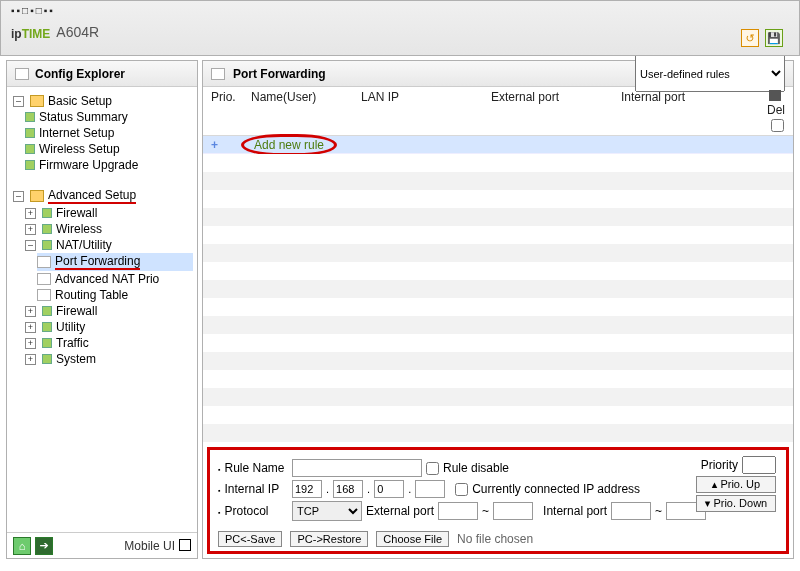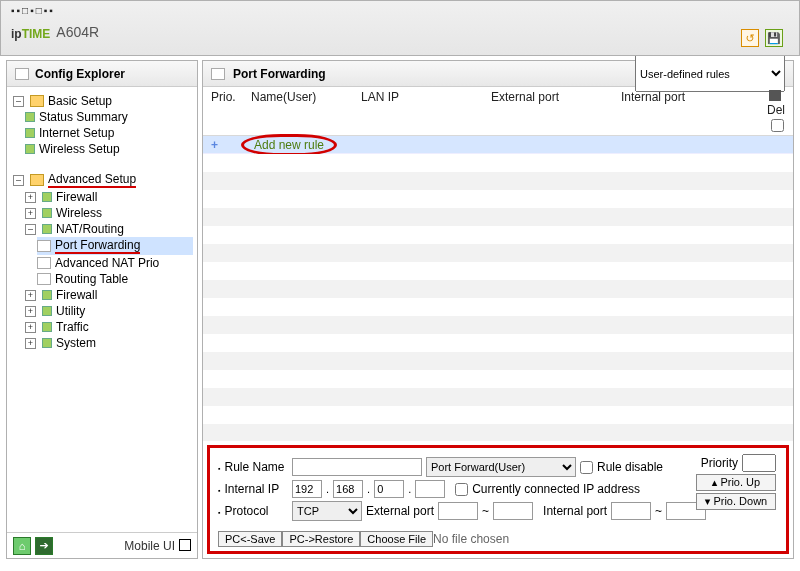--- a/index.html
+++ b/index.html
@@ -43,21 +43,21 @@
   .stripes { flex:1; background: repeating-linear-gradient(#fff 0 18px, #f2f2f2 18px 36px); }
   .form-panel { border:3px solid #d10000; padding:6px 8px 4px 8px; margin:4px; position:relative; }
   .form-row { display:flex; align-items:center; gap:4px; margin:3px 0; font-size:11px;}
   .bullet::before { content:"▪"; font-size:7px; margin-right:4px; }
   .form-row input[type=text] { height:18px; border:1px solid #999; padding:0 2px; font-size:11px;}
   .form-row select { height:20px; font-size:11px; border:1px solid #999;}
   .priority-box { position:absolute; right:10px; top:6px; text-align:center; }
   .priority-box .row { display:flex; align-items:center; gap:4px; margin-bottom:2px; justify-content:flex-end;}
   .btn { font-size:11px; padding:1px 6px; border:1px solid #888; background:#f4f4f4; cursor:pointer;}
   .btn:disabled, .btn.disabled { color:#aaa; border-color:#ccc; }
-  .bottom-btns { display:flex; align-items:center; gap:0; margin-top:6px; padding-top:4px;}
+  .bottom-btns { display:flex; align-items:center; gap:8px; margin-top:6px; padding-top:4px;}
   .bottom-btns .right { margin-left:auto; display:flex; gap:6px;}
   .disk-icon { width:12px; height:11px; background:#555; display:inline-block; margin-right:2px;}
   .tiny-icon { width:12px; height:12px; display:inline-block; border:1px solid #000; }
 </style>
 </head>
 <body>
 
 <div class="header">
   <div class="logo-pre">▪▪□▪□▪▪</div>
   <div class="logo-block">
@@ -90,20 +90,24 @@
                 <span>Status Summary</span>
               </li>
             <li class="tree-item">
                 <span class="ticon mini"></span>
                 <span>Internet Setup</span>
               </li>
             <li class="tree-item">
                 <span class="ticon mini"></span>
                 <span>Wireless Setup</span>
               </li>
+            <li class="tree-item">
+                <span class="ticon mini"></span>
+                <span>Firmware Upgrade</span>
+              </li>
           </ul>
         </li>
         <li style="margin-top:14px;">
           <div class="tree-item">
             <span class="tree-toggle">–</span>
             <span class="ticon folder"></span>
             <span class="underline-red">Advanced Setup</span>
           </div>
           <ul>
             <li class="tree-item">
@@ -113,21 +117,21 @@
               </li>
             <li class="tree-item">
                 <span class="tree-toggle">+</span>
                 <span class="ticon mini"></span>
                 <span>Wireless</span>
               </li>
             <li>
               <div class="tree-item">
                   <span class="tree-toggle">–</span>
                   <span class="ticon mini"></span>
-                  <span>NAT/Routing</span>
+                  <span>NAT/Utility</span>
                 </div>
               <ul>
                 <li class="tree-item selected">
                     <span class="ticon page"></span>
                     <span class="underline-red">Port Forwarding</span>
                   </li>
                 <li class="tree-item">
                     <span class="ticon page"></span>
                     <span>Advanced NAT Prio</span>
                   </li>
@@ -207,21 +211,20 @@
             <button class="btn" style="width:80px">▴ Prio. Up</button>
           </div>
         <div class="row">
             <button class="btn" style="width:80px">▾ Prio. Down</button>
           </div>
       </div>
 
       <div class="form-row">
         <span class="bullet" style="width:70px">Rule Name</span>
         <input type="text" style="width: 130px;">
-        <select style="width:150px"><option>Port Forward(User)</option></select>
         <input type="checkbox" style="">
         <span>Rule disable</span>
       </div>
 
       <div class="form-row">
         <span class="bullet" style="width:70px">Internal IP</span>
         <input type="text" style="width: 30px;" value="192">.
         <input type="text" style="width: 30px;" value="168">.
         <input type="text" style="width: 30px;" value="0">.
         <input type="text" style="width: 30px;">

